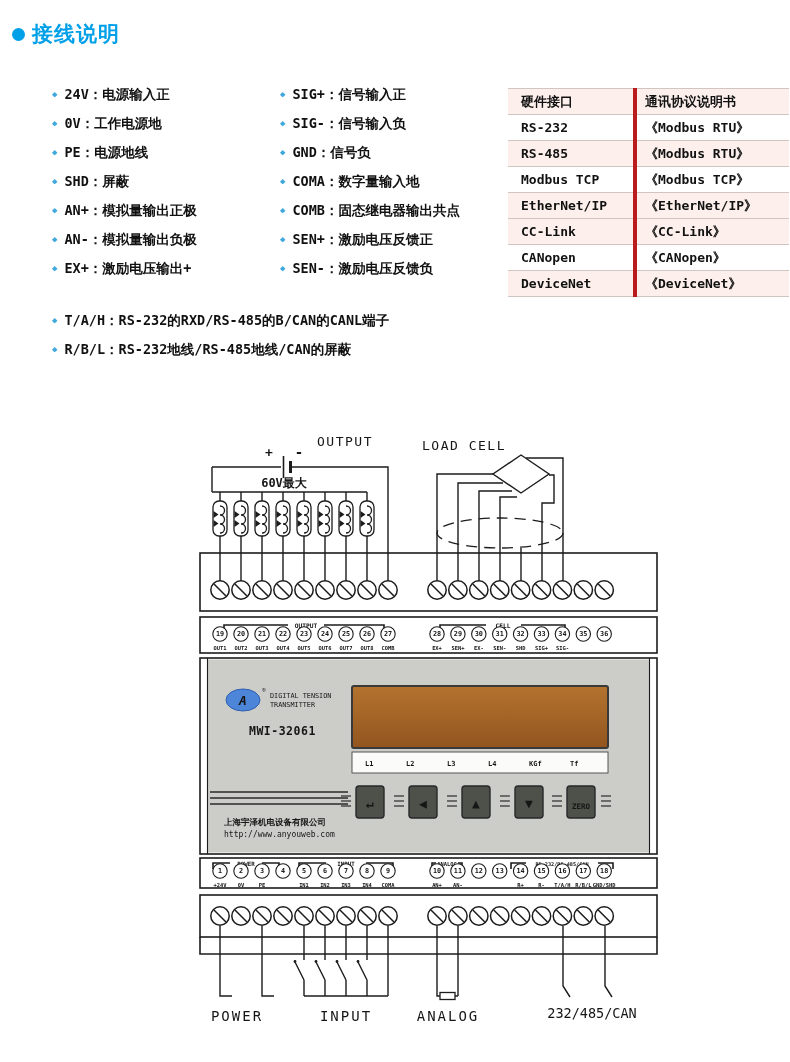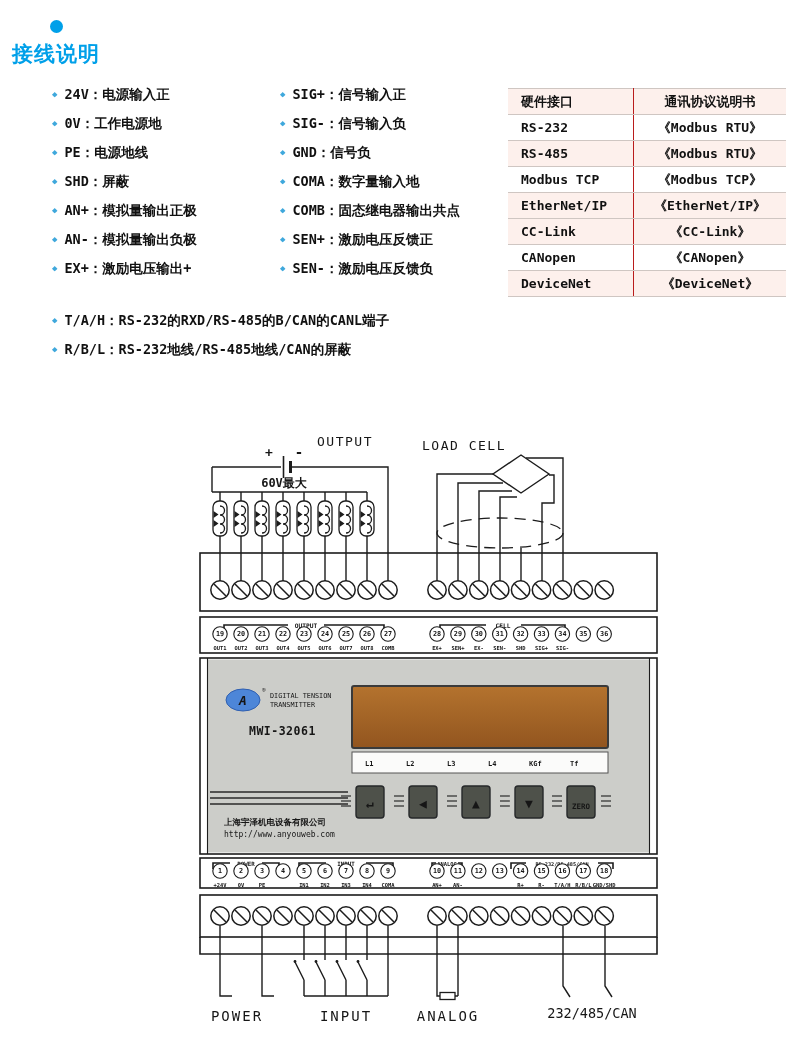--- a/index.html
+++ b/index.html
@@ -1,37 +1,37 @@
 <!DOCTYPE html>
 <html><head>
 <meta charset="utf-8">
 <style>
   html,body{margin:0;padding:0;}
   body{width:790px;height:1062px;background:#ffffff;position:relative;overflow:hidden;
        font-family:"DejaVu Sans Mono","DejaVu Sans",sans-serif;color:#111;}
   #page{position:absolute;left:0;top:0;width:790px;height:1062px;}
 
   
-  .page-header{position:absolute;left:12px;top:20px;display:flex;align-items:center;gap:7px;flex-direction:column;}
+  .page-header{position:absolute;left:12px;top:20px;display:flex;align-items:center;gap:7px;}
   .hdr-dot{width:13px;height:13px;border-radius:50%;background:#00a0e9;}
   .hdr-title{font-size:21px;font-weight:bold;color:#00a0e9;font-family:"DejaVu Sans",sans-serif;letter-spacing:1px;}
 
   
   .def-col{position:absolute;white-space:nowrap;font-size:13.5px;font-weight:600;line-height:29px;margin-left:28px;}
   #def-col-left{left:24px;top:80px;}
   #def-col-right{left:252px;top:80px;}
   #def-wide{left:24px;top:306px;}
   .def-item .bullet{color:#3fa8dc;font-size:9px;margin-right:7px;vertical-align:2px;}
 
   
   #proto-table{position:absolute;left:508px;top:88px;border-collapse:collapse;
                font-size:13px;border-top:1px solid #cfc6c2;}
   #proto-table th,#proto-table td{height:25px;padding:0 8px;border-bottom:1px solid #cfc6c2;font-weight:600;}
-  #proto-table th:first-child,#proto-table td:first-child{border-right:1px solid #b91c1c;width:104px;text-align:left;padding-left:13px;}
-  #proto-table th:last-child,#proto-table td:last-child{width:136px;text-align:center;}
+  #proto-table th:first-child,#proto-table td:first-child{border-right:4px solid #b91c1c;width:104px;text-align:left;padding-left:13px;}
+  #proto-table th:last-child,#proto-table td:last-child{width:136px;text-align:left;}
   #proto-table th{text-align:center;}
   #proto-table thead tr{background:#fdf0ec;}
   #proto-table tr.stripe{background:#fdf0ec;}
 
   
   #wiring-svg{position:absolute;left:0;top:0;}
   #wiring-svg text{fill:#161616;font-family:"DejaVu Sans Mono","DejaVu Sans",sans-serif;}
   .wire{fill:none;stroke:#1c1c1c;stroke-width:1.4;}
   .wire2{fill:none;stroke:#1c1c1c;stroke-width:1.6;}
   .frame{fill:#ffffff;stroke:#1c1c1c;stroke-width:1.6;}

